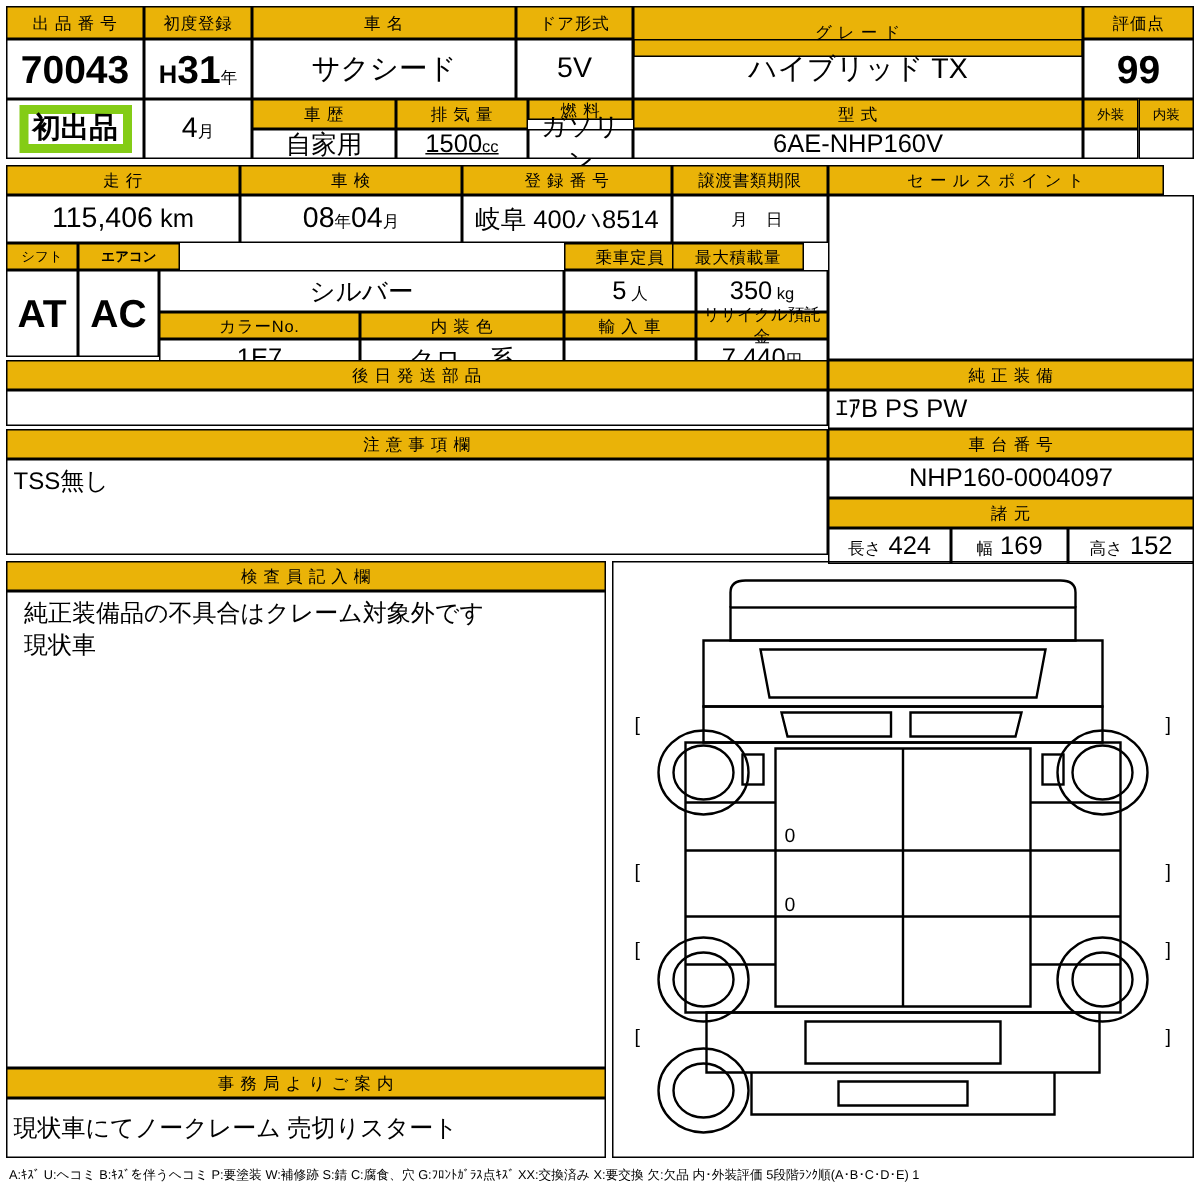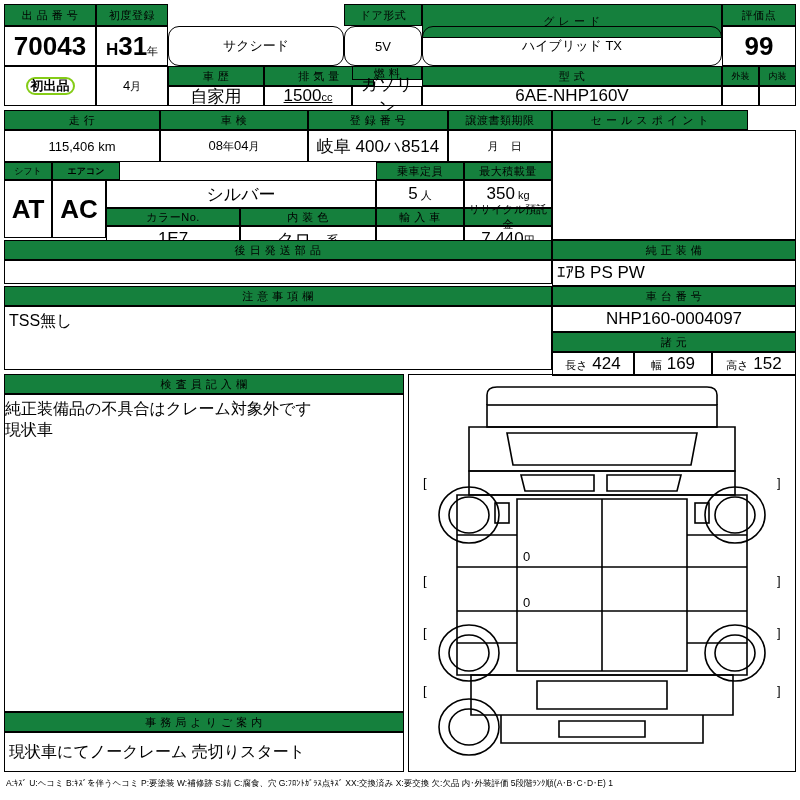--- a/index.html
+++ b/index.html
@@ -1,66 +1,67 @@
 <!DOCTYPE html>
 <html><head>
 <meta charset="utf-8">
 <style>
   html,body{margin:0;padding:0;background:#fff;}
   body{width:800px;height:800px;font-family:"Liberation Sans","DejaVu Sans",sans-serif;color:#000;overflow:hidden;}
   .sheet{position:relative;width:800px;height:800px;box-sizing:border-box;}
   .bx{position:absolute;box-sizing:border-box;border:1px solid #000;}
-  .hdr{background:#15803d;}
+  .hdr{background:#eab308;}
   .c{display:flex;align-items:center;justify-content:center;text-align:center;}
   .l{display:flex;align-items:center;justify-content:flex-start;text-align:left;padding-left:4px;}
   .lbl-sm{font-size:11px;letter-spacing:0.5px;}
   .big{font-size:26px;font-weight:bold;}
-  .med{font-size:13px;border-radius:11px;}
+  .med{font-size:19px;}
   .med2{font-size:17px;}
-  .sm{font-size:13px;}
+  .sm{font-size:17px;}
   .xs{font-size:11px;}
   .tiny{font-size:9px;}
   .unit{font-size:11px;}
   .row-flex{display:flex;align-items:baseline;justify-content:center;}
   .row-flex span{white-space:nowrap;}
   .note{font-size:16px;}
 </style>
 </head>
 <body>
 
 <div class="sheet">
 
   <div class="bx hdr c lbl-sm" style="left:4px;top:4px;width:92px;height:22px;">出 品 番 号</div>
   <div class="bx hdr c lbl-sm" style="left:96px;top:4px;width:72px;height:22px;">初度登録</div>
+  <div class="bx hdr c lbl-sm" style="left:168px;top:4px;width:176px;height:22px;">車 名</div>
   <div class="bx hdr c lbl-sm" style="left:344px;top:4px;width:78px;height:22px;">ドア形式</div>
   <div class="bx hdr c lbl-sm" style="left:422px;top:4px;width:300px;height:34px;">グ レ ー ド</div>
   <div class="bx hdr c lbl-sm" style="left:722px;top:4px;width:74px;height:22px;">評価点</div>
 
   <div class="bx c big" style="left:4px;top:26px;width:92px;height:40px;">70043</div>
   <div class="bx c" style="left:96px;top:26px;width:72px;height:40px;">
     <div class="row-flex">
         <span class="med2" style="font-weight:bold;">H</span>
         <span class="big">31</span>
         <span class="unit">年</span>
       </div>
   </div>
   <div class="bx c med" style="left:168px;top:26px;width:176px;height:40px;">サクシード</div>
   <div class="bx c med" style="left:344px;top:26px;width:78px;height:40px;">5V</div>
   <div class="bx c med" style="left:422px;top:26px;width:300px;height:40px;">ハイブリッド TX</div>
   <div class="bx c big" style="left:722px;top:26px;width:74px;height:40px;">99</div>
 
   <div class="bx hdr c lbl-sm" style="left:168px;top:66px;width:96px;height:20px;">車 歴</div>
-  <div class="bx hdr c lbl-sm" style="left:264px;top:66px;width:110px;height:20px;text-align:right;">排 気 量</div>
+  <div class="bx hdr c lbl-sm" style="left:264px;top:66px;width:88px;height:20px;text-align:right;">排 気 量</div>
   <div class="bx hdr c lbl-sm" style="left:352px;top:66px;width:70px;height:14px;">燃 料</div>
   <div class="bx hdr c lbl-sm" style="left:422px;top:66px;width:300px;height:20px;">型 式</div>
   <div class="bx hdr c tiny" style="left:722px;top:66px;width:37px;height:20px;">外装</div>
   <div class="bx hdr c tiny" style="left:759px;top:66px;width:37px;height:20px;">内装</div>
 
   <div class="bx c" style="left:4px;top:66px;width:92px;height:40px;">
-    <span class="med" style="font-weight:bold;border:2px solid #84cc16;padding:0 3px;line-height:1.1;">初出品</span>
+    <span class="med" style="font-weight:bold;border:6px solid #84cc16;padding:0 3px;line-height:1.1;">初出品</span>
   </div>
   <div class="bx c" style="left:96px;top:66px;width:72px;height:40px;">
     <div class="row-flex">
         <span class="med">4</span>
         <span class="unit">月</span>
       </div>
   </div>
   <div class="bx c med2" style="left:168px;top:86px;width:96px;height:20px;">自家用</div>
   <div class="bx c" style="left:264px;top:86px;width:88px;height:20px;text-decoration:underline;">
     <div class="row-flex">
@@ -95,21 +96,21 @@
   <div class="bx c med2" style="left:308px;top:130px;width:140px;height:32px;">岐阜 400ハ8514</div>
   <div class="bx c" style="left:448px;top:130px;width:104px;height:32px;">
     <div class="row-flex">
         <span class="unit">&nbsp;&nbsp;&nbsp;月&nbsp;&nbsp;&nbsp;&nbsp;日</span>
       </div>
   </div>
 
   <div class="bx hdr c tiny" style="left:4px;top:162px;width:48px;height:18px;">シフト</div>
   <div class="bx hdr c tiny" style="left:52px;top:162px;width:68px;height:18px;font-weight:bold;">エアコン</div>
   <div class="bx hdr c lbl-sm" style="left:376px;top:162px;width:88px;height:18px;">乗車定員</div>
-  <div class="bx hdr c lbl-sm" style="left:464px;top:162px;width:88px;height:18px;">最大積載量</div>
+  <div class="bx hdr c lbl-sm" style="left:448px;top:162px;width:88px;height:18px;">最大積載量</div>
 
   <div class="bx c big" style="left:4px;top:180px;width:48px;height:58px;">AT</div>
   <div class="bx c big" style="left:52px;top:180px;width:54px;height:58px;">AC</div>
   <div class="bx c med2" style="left:106px;top:180px;width:270px;height:28px;">シルバー</div>
   <div class="bx c" style="left:376px;top:180px;width:88px;height:28px;">
     <div class="row-flex">
         <span class="med2">5</span>
         <span class="unit">&nbsp;人</span>
       </div>
   </div>
@@ -139,21 +140,21 @@
         <span class="unit">円</span>
       </div>
   </div>
 
   <div class="bx hdr c lbl-sm" style="left:4px;top:240px;width:548px;height:20px;">後 日 発 送 部 品</div>
   <div class="bx" style="left:4px;top:260px;width:548px;height:24px;"></div>
 
   <div class="bx hdr c lbl-sm" style="left:4px;top:286px;width:548px;height:20px;">注 意 事 項 欄</div>
   <div class="bx l note" style="left:4px;top:306px;width:548px;height:64px;align-items:flex-start;padding-top:4px;">TSS無し</div>
 
-  <div class="bx hdr c lbl-sm" style="left:552px;top:110px;width:196px;height:20px;">セ ー ル ス ポ イ ン ト</div>
+  <div class="bx hdr c lbl-sm" style="left:552px;top:110px;width:224px;height:20px;">セ ー ル ス ポ イ ン ト</div>
   <div class="bx" style="left:552px;top:130px;width:244px;height:110px;"></div>
 
   <div class="bx hdr c lbl-sm" style="left:552px;top:240px;width:244px;height:20px;">純 正 装 備</div>
   <div class="bx l med2" style="left:552px;top:260px;width:244px;height:26px;">ｴｱB PS PW</div>
 
   <div class="bx hdr c lbl-sm" style="left:552px;top:286px;width:244px;height:20px;">車 台 番 号</div>
   <div class="bx c med2" style="left:552px;top:306px;width:244px;height:26px;">NHP160-0004097</div>
 
   <div class="bx hdr c lbl-sm" style="left:552px;top:332px;width:244px;height:20px;">諸 元</div>
   <div class="bx c" style="left:552px;top:352px;width:82px;height:24px;">
@@ -169,21 +170,21 @@
       </div>
   </div>
   <div class="bx c" style="left:712px;top:352px;width:84px;height:24px;">
     <div class="row-flex">
         <span class="xs">高さ</span>
         <span class="med2">&nbsp;152</span>
       </div>
   </div>
 
   <div class="bx hdr c lbl-sm" style="left:4px;top:374px;width:400px;height:20px;">検 査 員 記 入 欄</div>
-  <div class="bx" style="left:4px;top:394px;width:400px;height:318px;padding:4px 0;">
+  <div class="bx" style="left:4px;top:394px;width:400px;height:318px;padding:4px 11px;">
     <div class="note">純正装備品の不具合はクレーム対象外です</div>
     <div class="note">現状車</div>
   </div>
 
   <div class="bx hdr c lbl-sm" style="left:4px;top:712px;width:400px;height:20px;">事 務 局 よ り ご 案 内</div>
   <div class="bx l note" style="left:4px;top:732px;width:400px;height:40px;">現状車にてノークレーム 売切りスタート</div>
 
   <div class="bx" style="left:408px;top:374px;width:388px;height:398px;overflow:hidden;">
     <svg width="386" height="396" viewBox="0 0 386 396">
       <g fill="none" stroke="#000" stroke-width="1.6">

